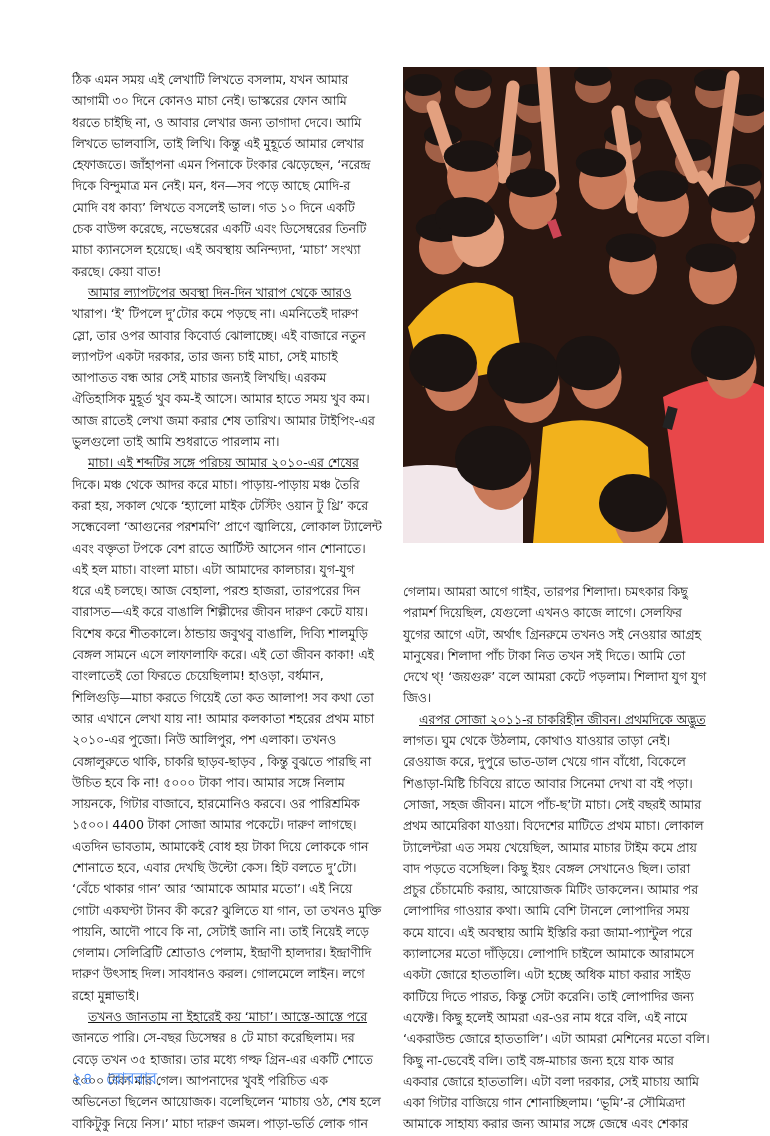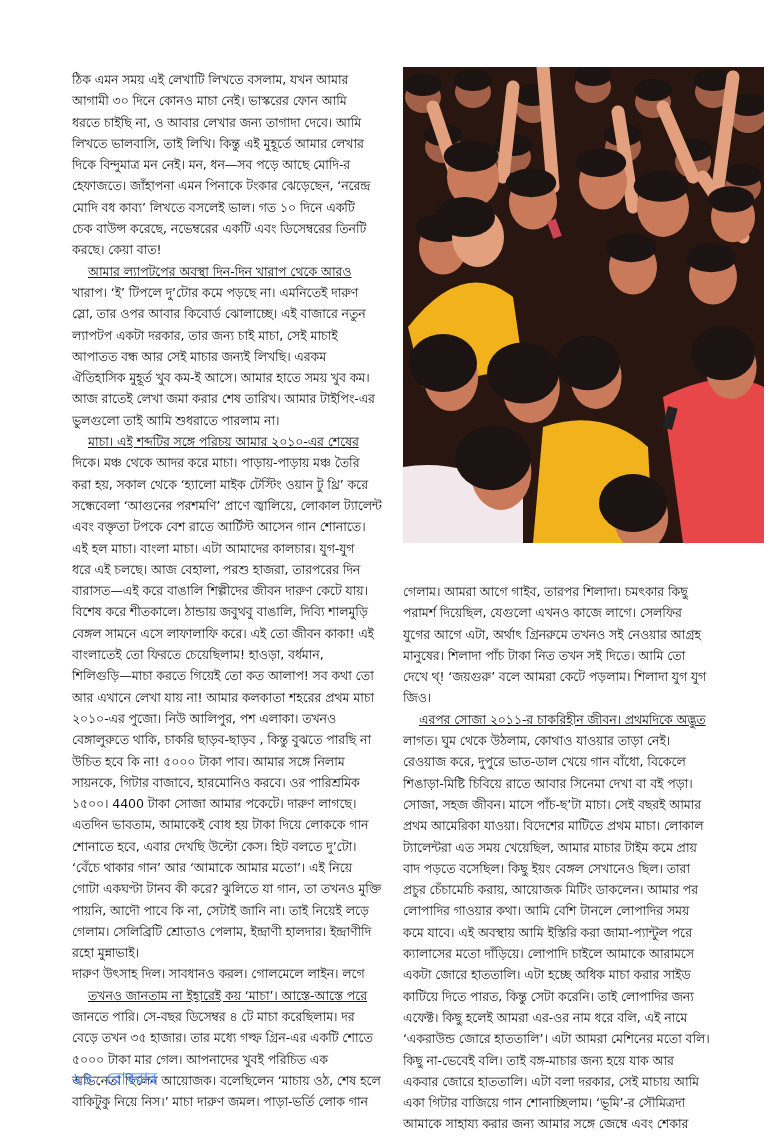--- a/index.html
+++ b/index.html
@@ -32,24 +32,25 @@
   #folio span { margin-right: 8px; }
 </style>
 </head>
 <body>
 
 <div id="col-left" class="col">
     <span class="line">ঠিক এমন সময় এই লেখাটি লিখতে বসলাম, যখন আমার</span>
     <span class="line">আগামী ৩০ দিনে কোনও মাচা নেই। ভাস্করের ফোন আমি</span>
     <span class="line">ধরতে চাইছি না, ও আবার লেখার জন্য তাগাদা দেবে। আমি</span>
     <span class="line">লিখতে ভালবাসি, তাই লিখি। কিন্তু এই মুহূর্তে আমার লেখার</span>
+    <span class="line">হেফাজতে। জাঁহাপনা এমন পিনাকে টংকার ঝেড়েছেন, ‘নরেন্দ্র</span>
     <span class="line">দিকে বিন্দুমাত্র মন নেই। মন, ধন—সব পড়ে আছে মোদি-র</span>
-    <span class="line">হেফাজতে। জাঁহাপনা এমন পিনাকে টংকার ঝেড়েছেন, ‘নরেন্দ্র</span>
     <span class="line">মোদি বধ কাব্য’ লিখতে বসলেই ভাল। গত ১০ দিনে একটি</span>
     <span class="line">চেক বাউন্স করেছে, নভেম্বরের একটি এবং ডিসেম্বরের তিনটি</span>
+    <span class="line">মাচা ক্যানসেল হয়েছে। এই অবস্থায় অনিন্দ্যদা, ‘মাচা’ সংখ্যা</span>
     <span class="line">করছে। কেয়া বাত!</span>
     <span class="line indent">আমার ল্যাপটপের অবস্থা দিন-দিন খারাপ থেকে আরও</span>
     <span class="line">খারাপ। ‘ই’ টিপলে দু’টোর কমে পড়ছে না। এমনিতেই দারুণ</span>
     <span class="line">স্লো, তার ওপর আবার কিবোর্ড ঝোলাচ্ছে। এই বাজারে নতুন</span>
     <span class="line">ল্যাপটপ একটা দরকার, তার জন্য চাই মাচা, সেই মাচাই</span>
     <span class="line">আপাতত বন্ধ আর সেই মাচার জন্যই লিখছি। এরকম</span>
     <span class="line">ঐতিহাসিক মুহূর্ত খুব কম-ই আসে। আমার হাতে সময় খুব কম।</span>
     <span class="line">আজ রাতেই লেখা জমা করার শেষ তারিখ। আমার টাইপিং-এর</span>
     <span class="line">ভুলগুলো তাই আমি শুধরাতে পারলাম না।</span>
     <span class="line indent">মাচা। এই শব্দটির সঙ্গে পরিচয় আমার ২০১০-এর শেষের</span>
@@ -69,22 +70,22 @@
     <span class="line">বেঙ্গালুরুতে থাকি, চাকরি ছাড়ব-ছাড়ব , কিন্তু বুঝতে পারছি না</span>
     <span class="line">উচিত হবে কি না! ৫০০০ টাকা পাব। আমার সঙ্গে নিলাম</span>
     <span class="line">সায়নকে, গিটার বাজাবে, হারমোনিও করবে। ওর পারিশ্রমিক</span>
     <span class="line">১৫০০। 4400 টাকা সোজা আমার পকেটে। দারুণ লাগছে।</span>
     <span class="line">এতদিন ভাবতাম, আমাকেই বোধ হয় টাকা দিয়ে লোককে গান</span>
     <span class="line">শোনাতে হবে, এবার দেখছি উল্টো কেস। হিট বলতে দু’টো।</span>
     <span class="line">‘বেঁচে থাকার গান’ আর ‘আমাকে আমার মতো’। এই নিয়ে</span>
     <span class="line">গোটা একঘণ্টা টানব কী করে? ঝুলিতে যা গান, তা তখনও মুক্তি</span>
     <span class="line">পায়নি, আদৌ পাবে কি না, সেটাই জানি না। তাই নিয়েই লড়ে</span>
     <span class="line">গেলাম। সেলিব্রিটি শ্রোতাও পেলাম, ইন্দ্রাণী হালদার। ইন্দ্রাণীদি</span>
+    <span class="line">দারুণ উৎসাহ দিল। সাবধানও করল। গোলমেলে লাইন। লগে</span>
     <span class="line">রহো মুন্নাভাই।</span>
-    <span class="line">দারুণ উৎসাহ দিল। সাবধানও করল। গোলমেলে লাইন। লগে</span>
     <span class="line indent">তখনও জানতাম না ইহারেই কয় ‘মাচা’। আস্তে-আস্তে পরে</span>
     <span class="line">জানতে পারি। সে-বছর ডিসেম্বর ৪ টে মাচা করেছিলাম। দর</span>
     <span class="line">বেড়ে তখন ৩৫ হাজার। তার মধ্যে গল্ফ গ্রিন-এর একটি শোতে</span>
     <span class="line">৫০০০ টাকা মার গেল। আপনাদের খুবই পরিচিত এক</span>
     <span class="line">অভিনেতা ছিলেন আয়োজক। বলেছিলেন ‘মাচায় ওঠ, শেষ হলে</span>
     <span class="line">বাকিটুকু নিয়ে নিস।’ মাচা দারুণ জমল। পাড়া-ভর্তি লোক গান</span>
   </div>
 
 <div id="photo">
   <svg id="photo-svg" viewBox="0 0 361 476" preserveAspectRatio="none">

